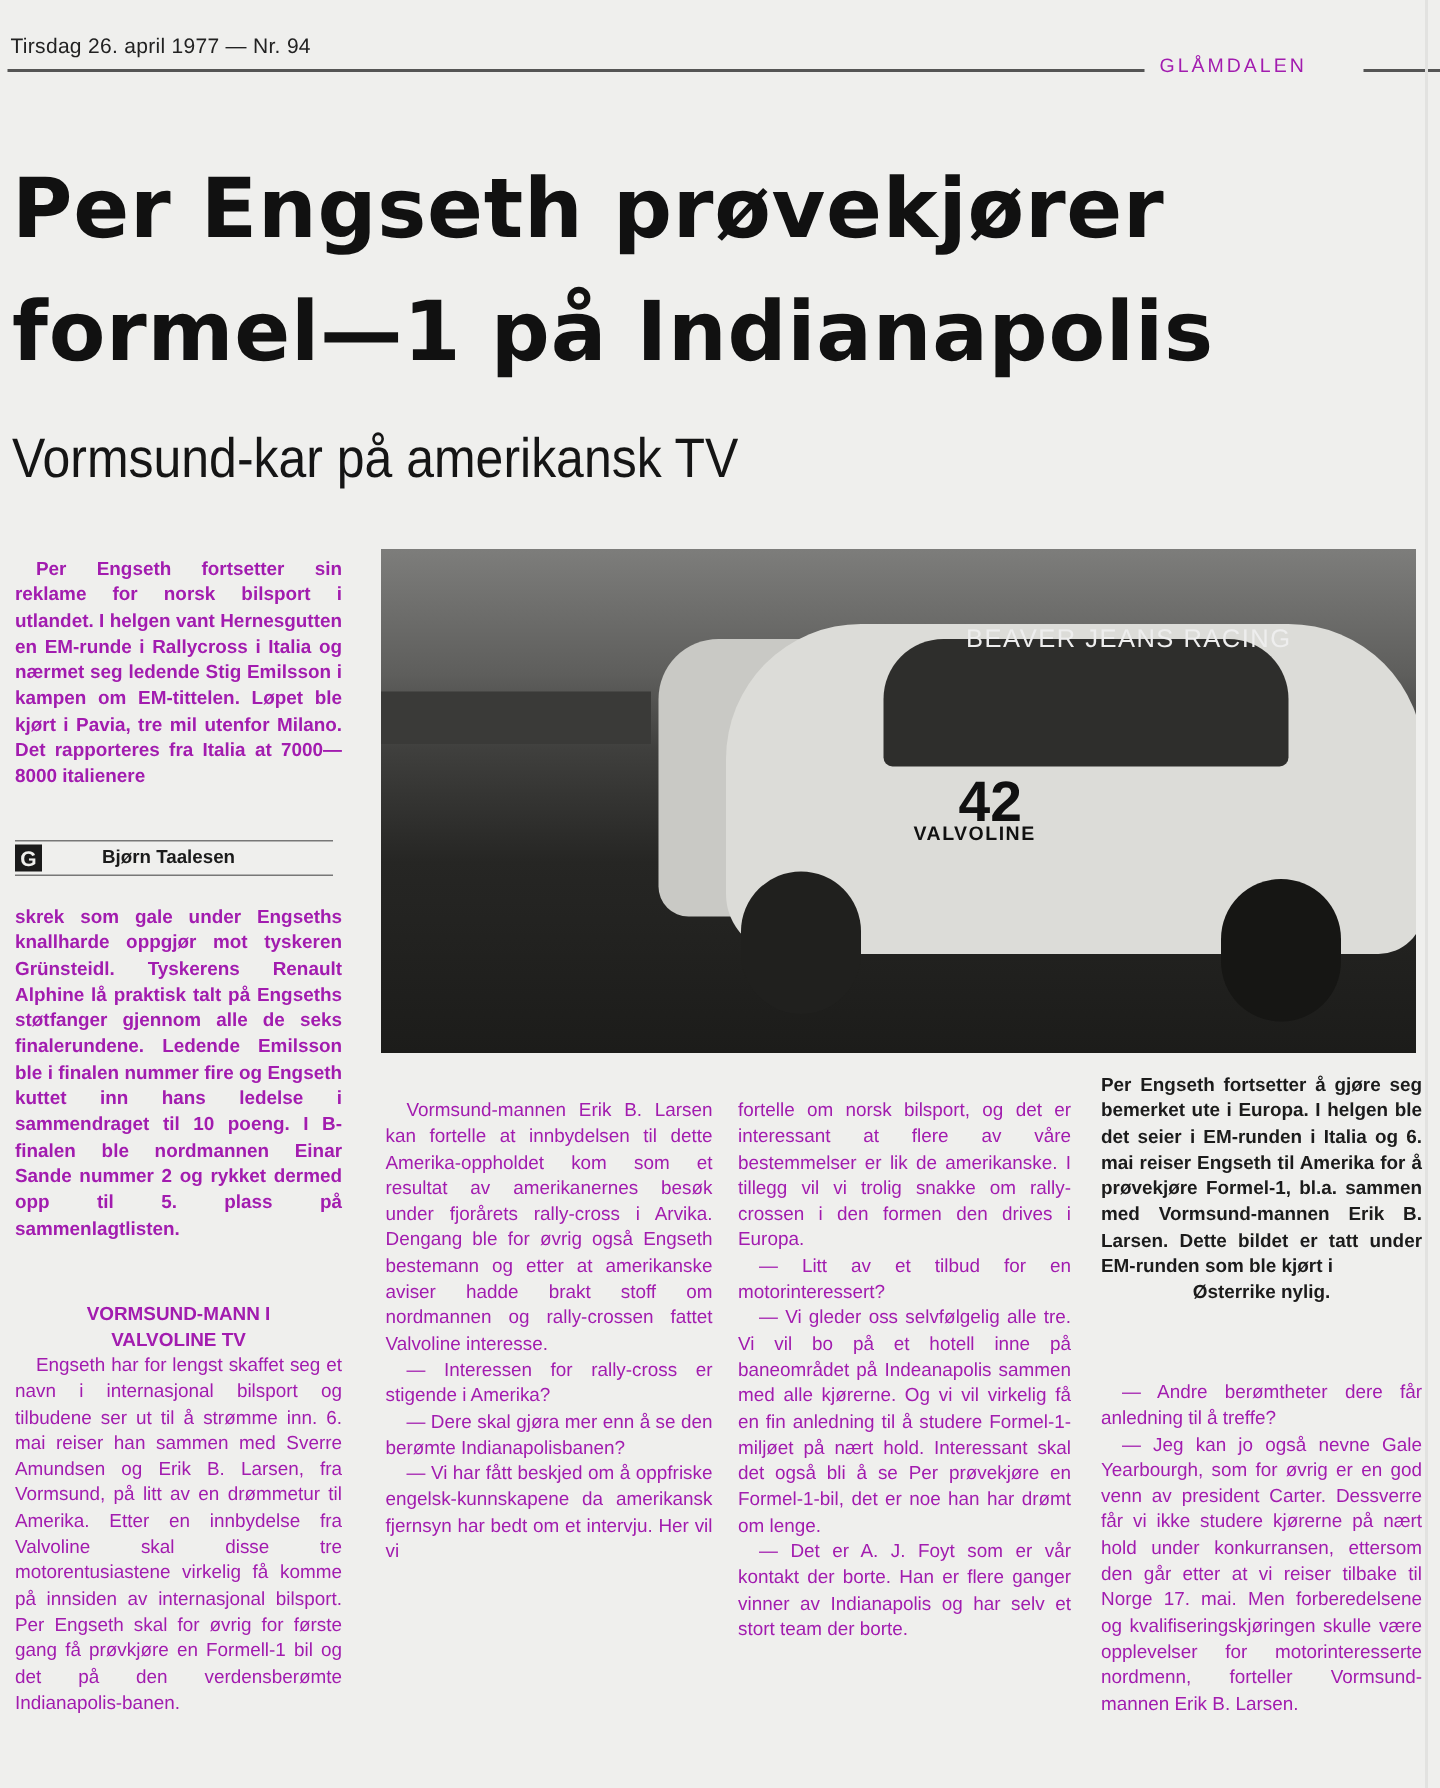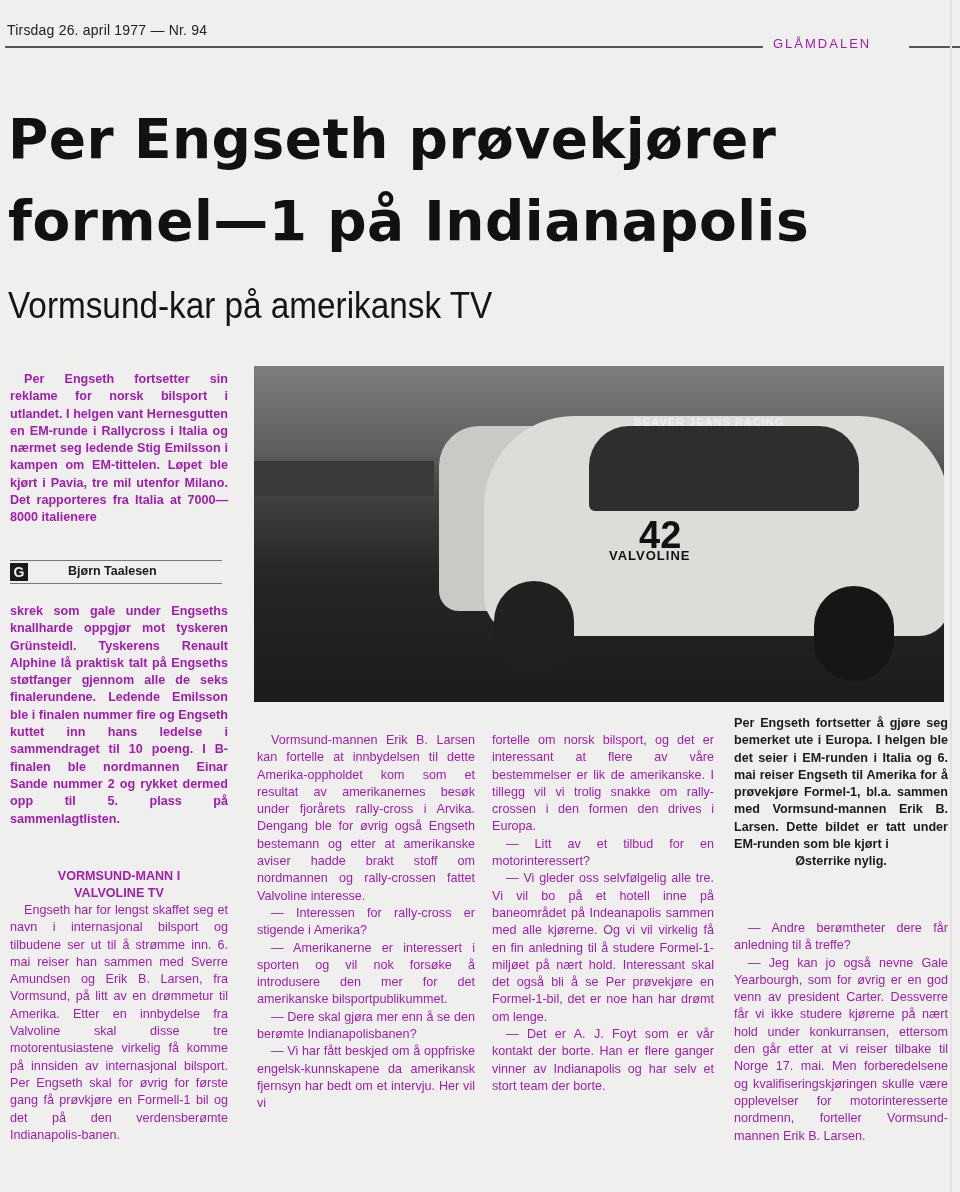--- a/index.html
+++ b/index.html
@@ -37,21 +37,21 @@
 
     .photo { position: absolute; left: 254px; top: 366px; width: 690px; height: 336px;
       background: linear-gradient(180deg, #7d7d7b 0%, #5e5e5c 25%, #3f3f3d 40%, #262624 62%, #1c1c1a 100%);
       overflow: hidden; }
     .photo .car2 { position: absolute; left: 185px; top: 60px; width: 190px; height: 185px; background: #c9c9c5;
       border-radius: 40px 60px 10px 20px; }
     .photo .car { position: absolute; left: 230px; top: 50px; width: 465px; height: 220px; background: #dcdcd8;
       border-radius: 90px 90px 30px 40px; }
     .photo .windshield { position: absolute; left: 335px; top: 60px; width: 270px; height: 85px; background: #2e2e2c;
       border-radius: 40px 40px 6px 6px; }
-    .photo .banner { position: absolute; left: 380px; top: 50px; font-size: 11px; font-weight: bold; color: #eee; letter-spacing: 1px; }
+    .photo .banner { position: absolute; left: 390px; top: 50px; font-size: 17px; font-weight: normal; color: #eee; letter-spacing: 1px; }
     .photo .num { position: absolute; left: 385px; top: 148px; font-size: 38px; font-weight: bold; color: #111; }
     .photo .brand { position: absolute; left: 355px; top: 182px; font-size: 13px; font-weight: bold; color: #111; letter-spacing: 1px; }
     .photo .wheel { position: absolute; width: 80px; height: 95px; background: #161614; border-radius: 40px; }
     .photo .fence { position: absolute; left: 0; top: 95px; width: 180px; height: 35px; background: #3a3a38; }
 
     .caption { position: absolute; left: 734px; top: 715px; width: 214px; font-size: 12.6px; line-height: 17.3px;
       text-align: justify; font-weight: bold; }
     .caption .last { text-align: center; }
 
     .edge { position: absolute; left: 950px; top: 0; width: 2px; height: 1192px; background: #e2e2e0; }
@@ -102,21 +102,20 @@
   <span class="banner">BEAVER JEANS RACING</span>
   <span class="num">42</span>
   <span class="brand">VALVOLINE</span>
   <div class="wheel" style="left:560px; top:220px;"></div>
   <div class="wheel" style="left:240px; top:215px; background:#20201e;"></div>
 </div>
 
 <div class="col" style="left:257px; top:732px; width:218px;">
   <p>Vormsund-mannen Erik B. Larsen kan fortelle at innbydelsen til dette Amerika-oppholdet kom som et resultat av amerikanernes besøk under fjorårets rally-cross i Arvika. Dengang ble for øvrig også Engseth bestemann og etter at amerikanske aviser hadde brakt stoff om nordmannen og rally-crossen fattet Valvoline interesse.</p>
   <p>— Interessen for rally-cross er stigende i Amerika?</p>
-  <p>— Amerikanerne er interessert i sporten og vil nok forsøke å introdusere den mer for det amerikanske bilsportpublikummet.</p>
   <p>— Dere skal gjøra mer enn å se den berømte Indianapolisbanen?</p>
   <p>— Vi har fått beskjed om å oppfriske engelsk-kunnskapene da amerikansk fjernsyn har bedt om et intervju. Her vil vi</p>
 </div>
 
 <div class="col" style="left:492px; top:732px; width:222px;">
   <p class="noind">fortelle om norsk bilsport, og det er interessant at flere av våre bestemmelser er lik de amerikanske. I tillegg vil vi trolig snakke om rally-crossen i den formen den drives i Europa.</p>
   <p>— Litt av et tilbud for en motorinteressert?</p>
   <p>— Vi gleder oss selvfølgelig alle tre. Vi vil bo på et hotell inne på baneområdet på Indeanapolis sammen med alle kjørerne. Og vi vil virkelig få en fin anledning til å studere Formel-1-miljøet på nært hold. Interessant skal det også bli å se Per prøvekjøre en Formel-1-bil, det er noe han har drømt om lenge.</p>
   <p>— Det er A. J. Foyt som er vår kontakt der borte. Han er flere ganger vinner av Indianapolis og har selv et stort team der borte.</p>
 </div>

